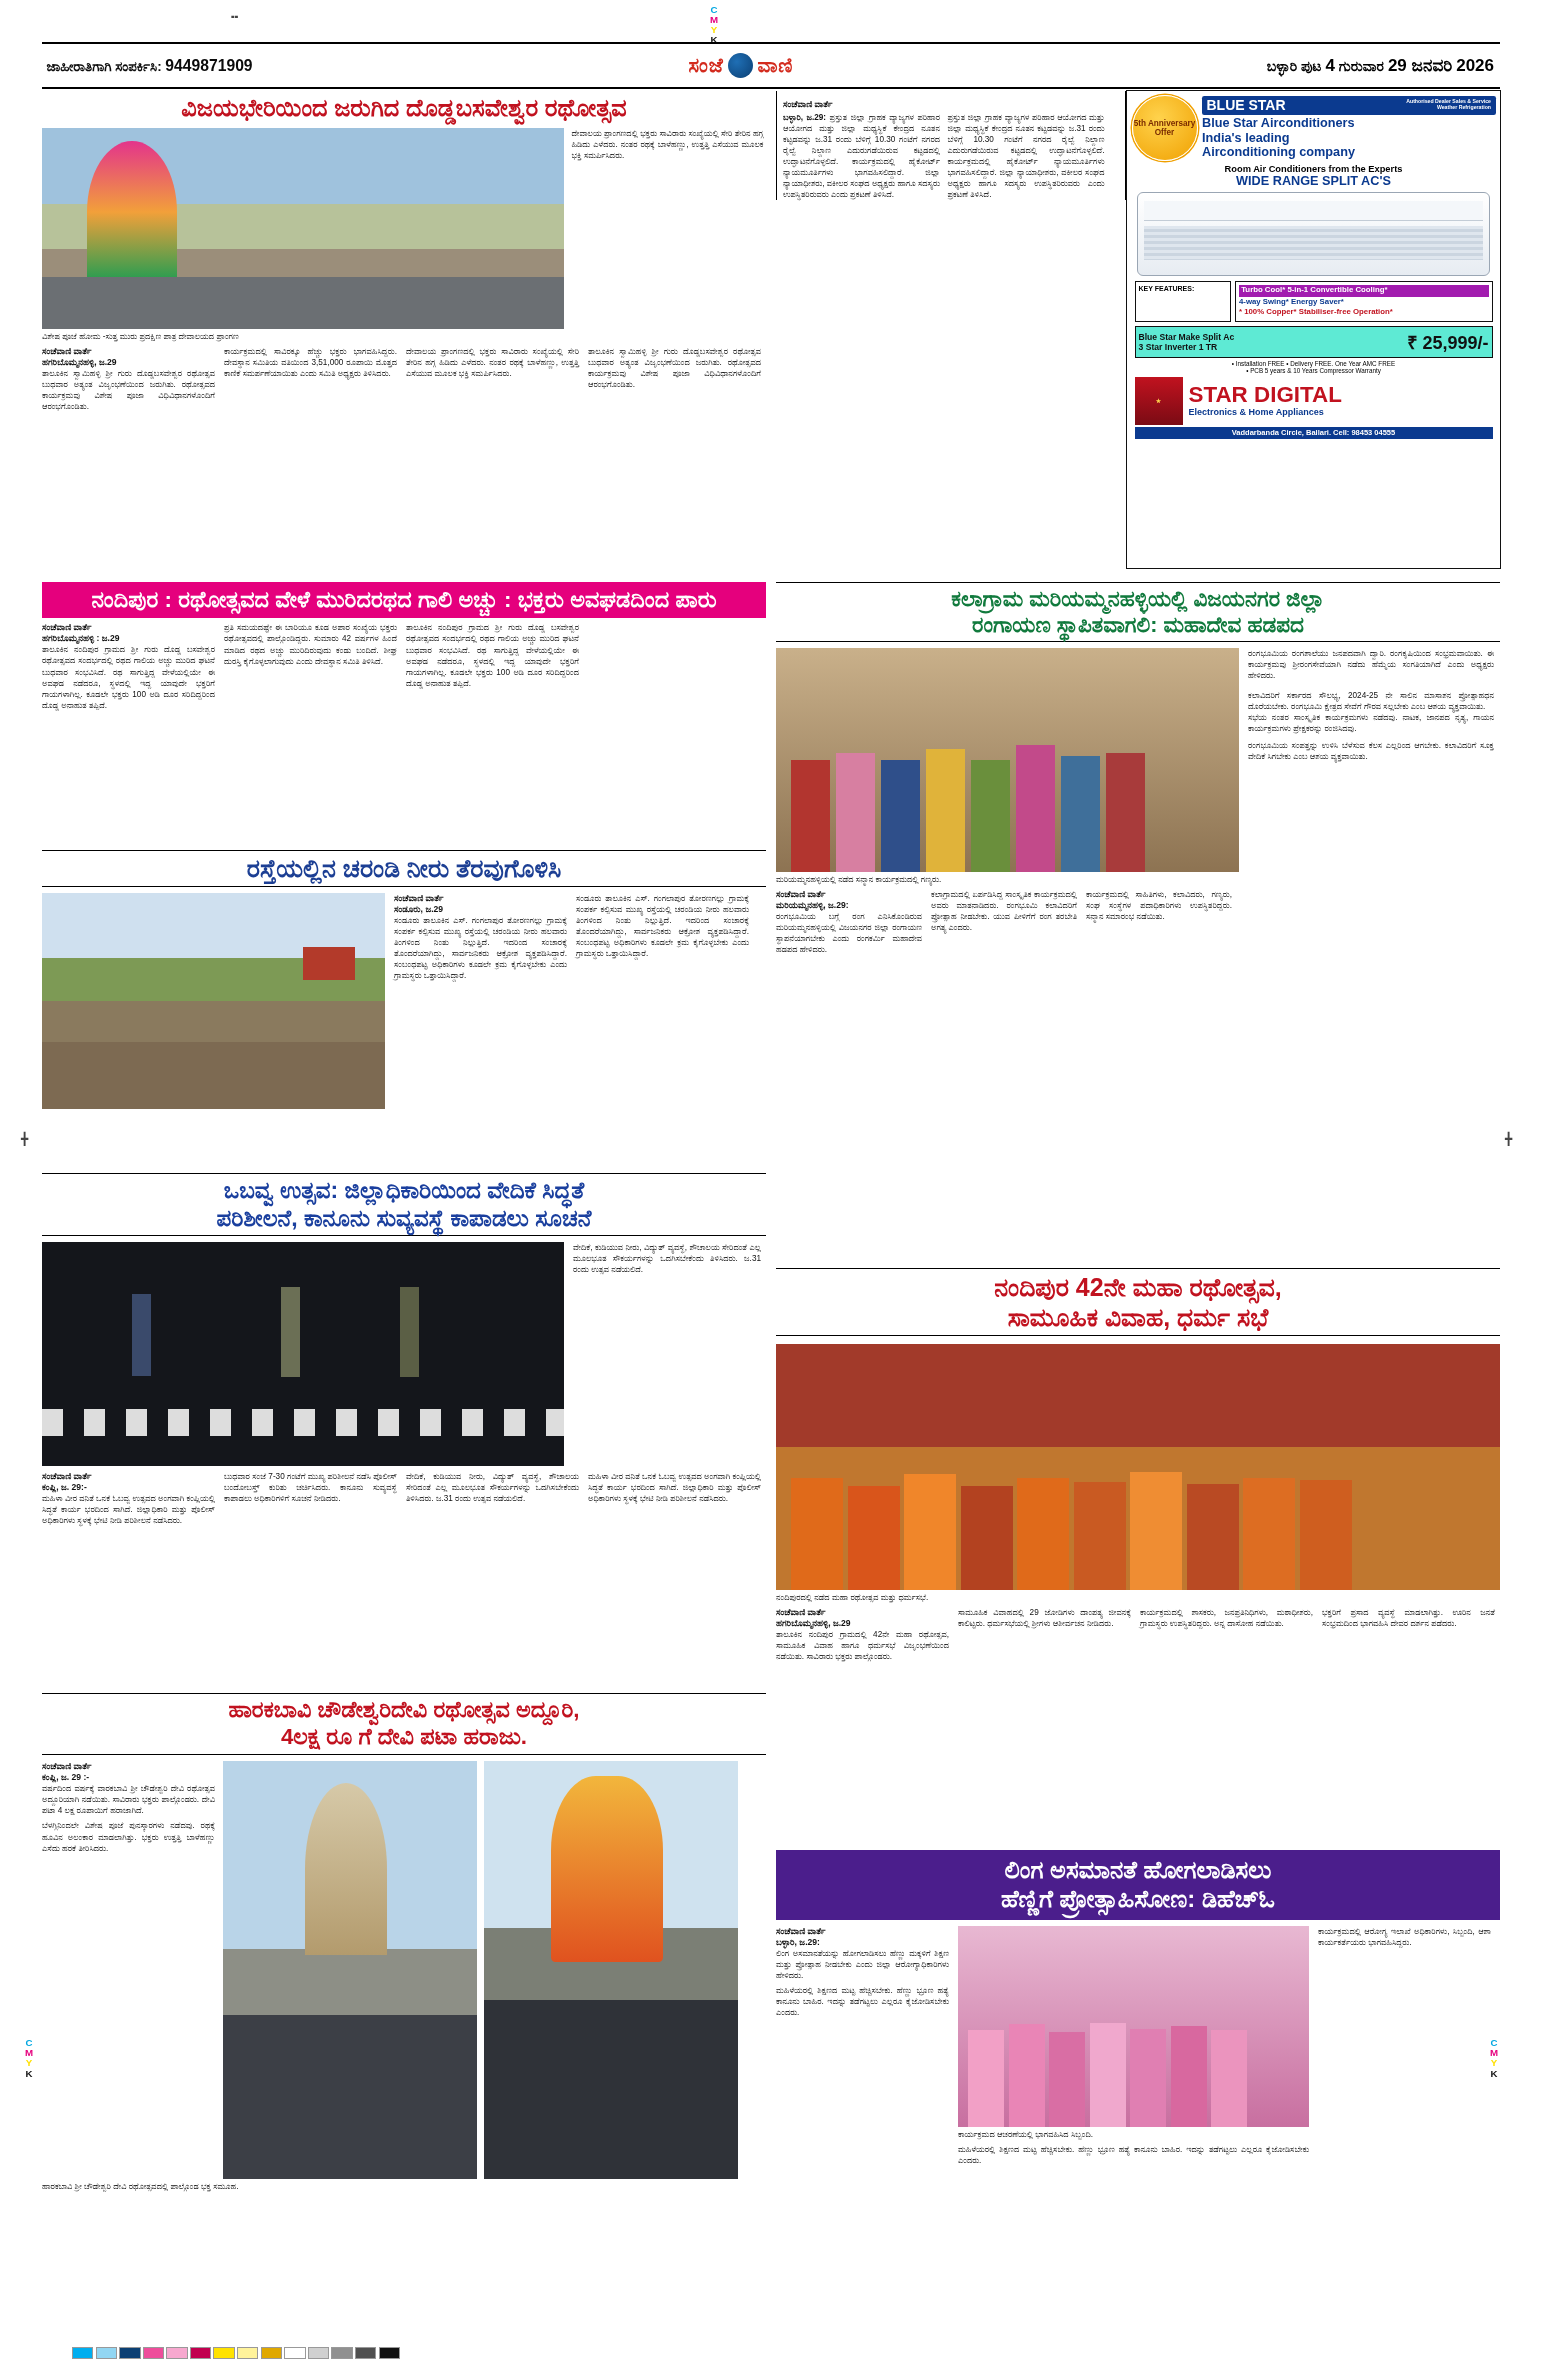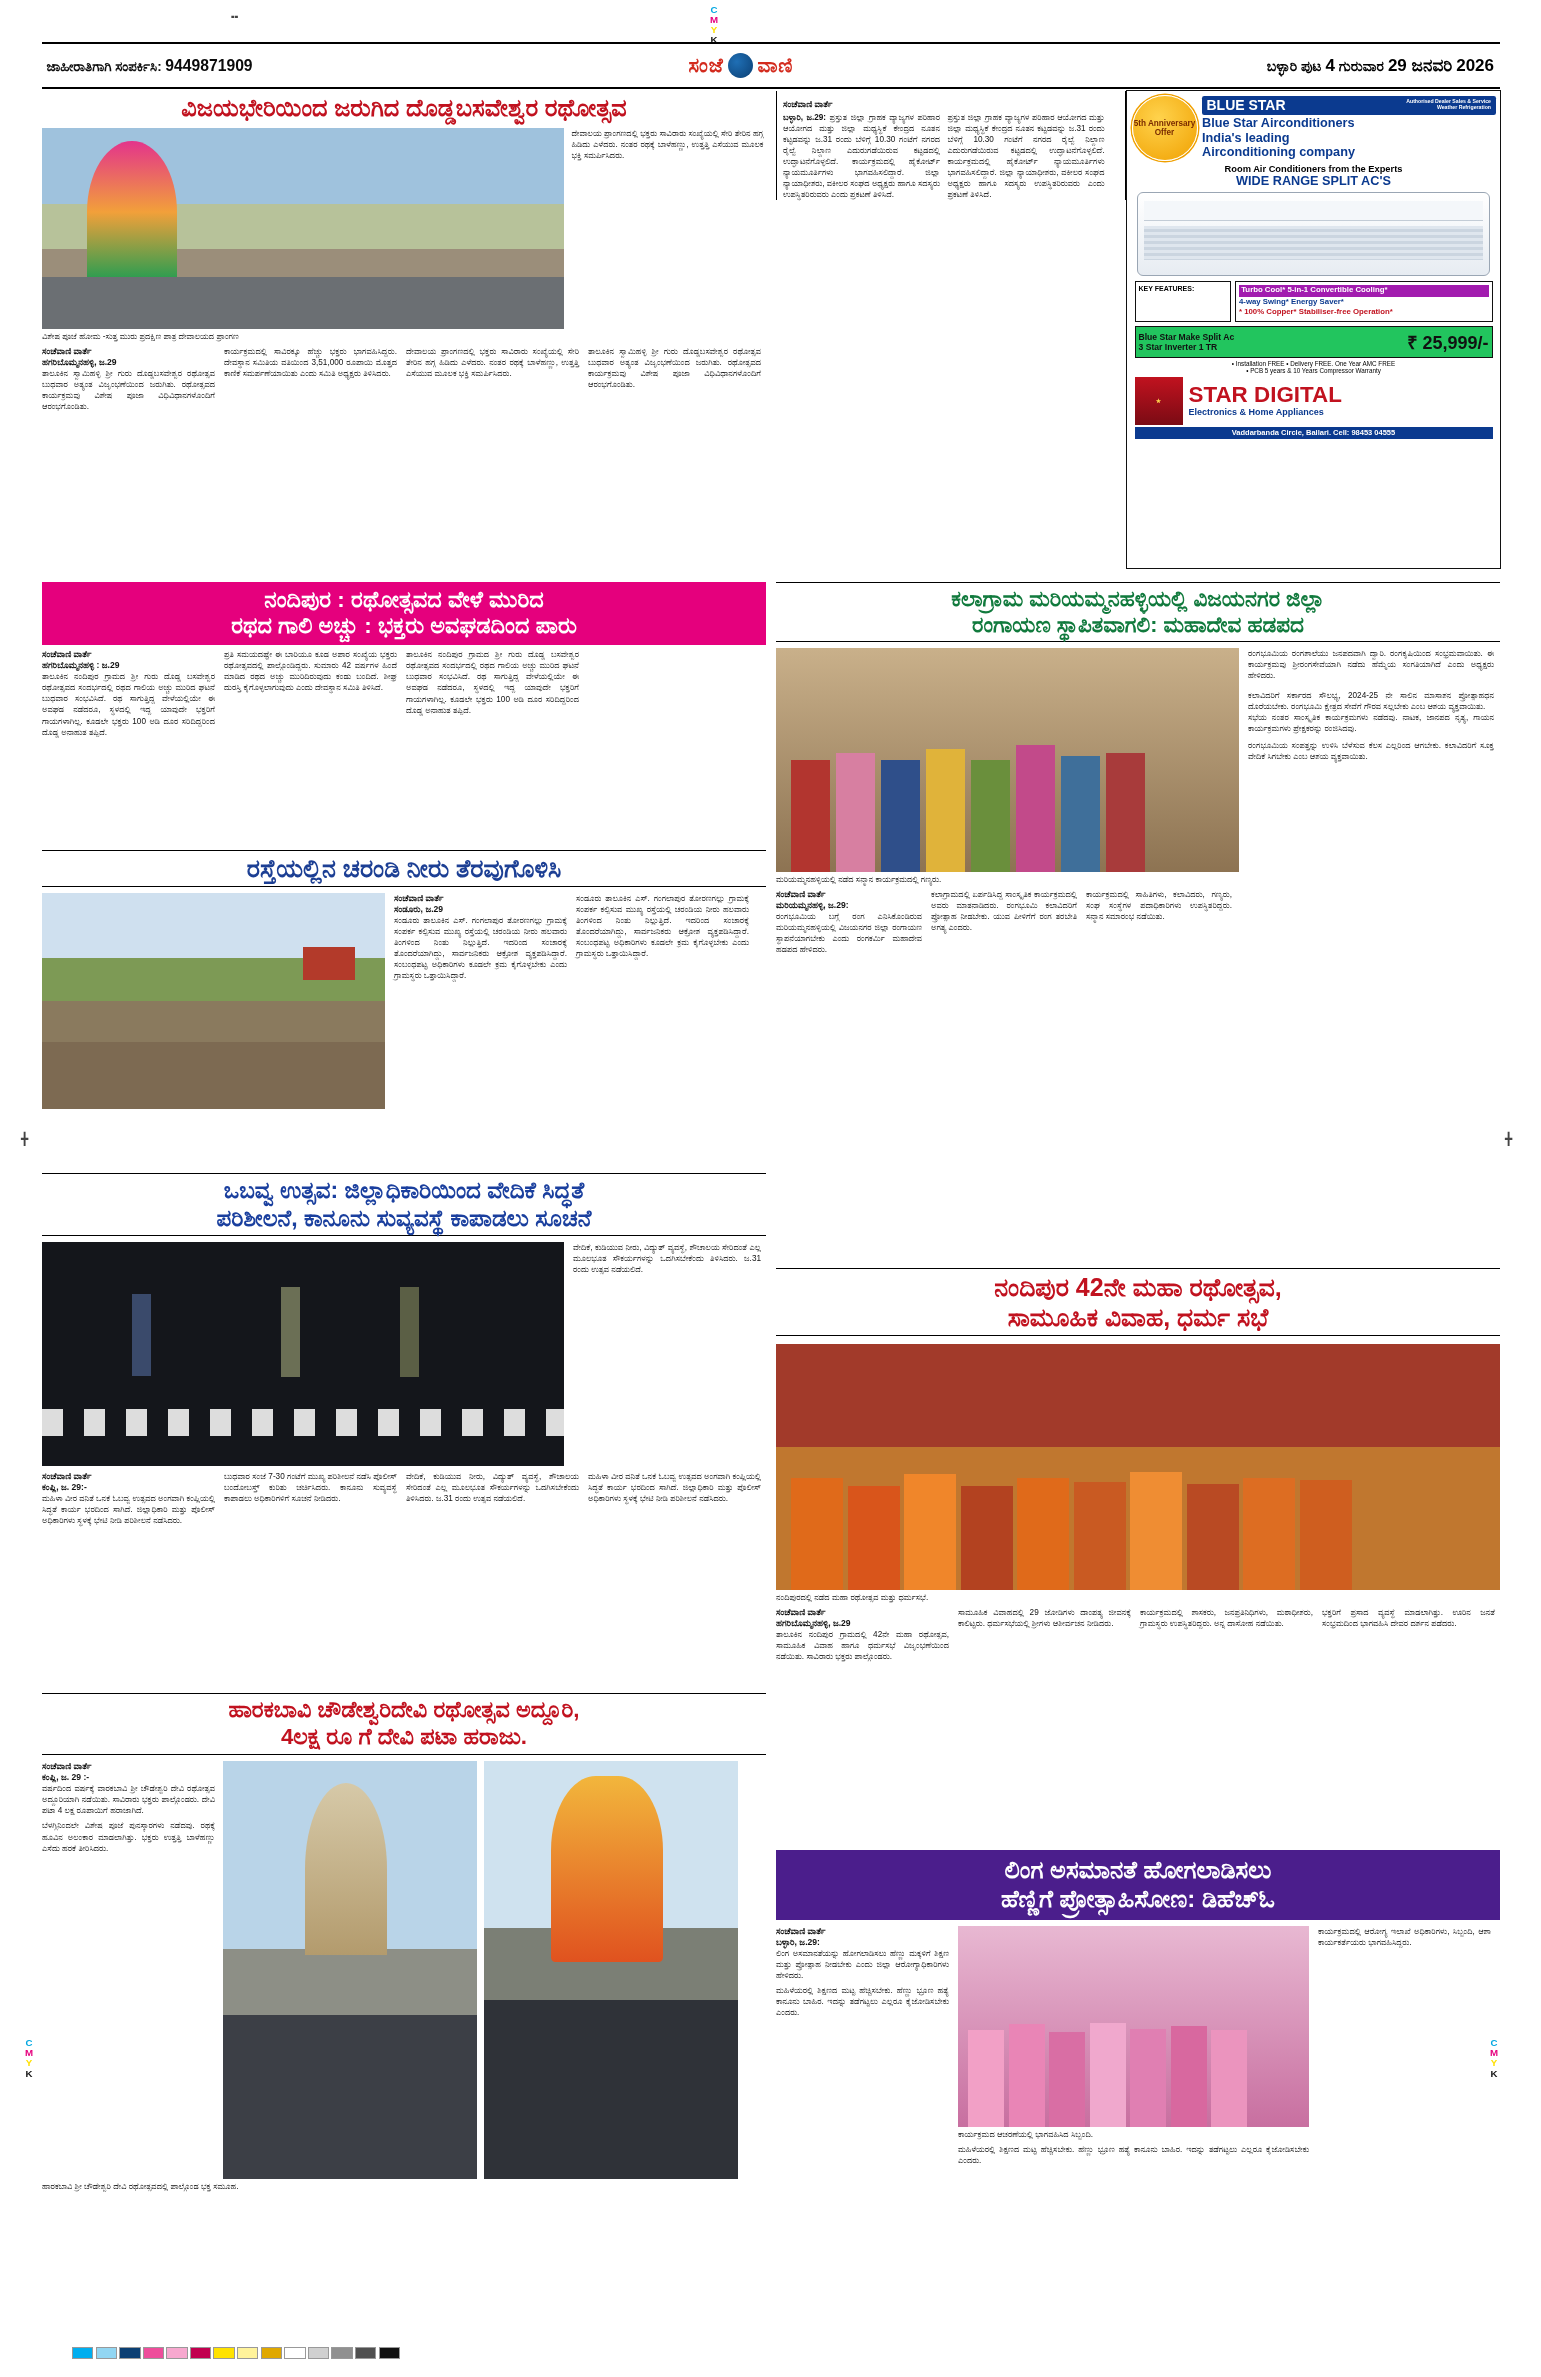--- a/index.html
+++ b/index.html
@@ -36,21 +36,21 @@
   .hl-green{color:#117a3d;}
   .banner{display:flex;align-items:center;justify-content:center;text-align:center;font-weight:bold;line-height:1.2;}
   .banner-magenta{background:#e5007d;color:#fff;}
   .banner-white-blue{color:#1a3f9e;}
   .banner-purple{background:#4b1e8c;color:#fff;}
 
   
   .ad{position:absolute;border:1.5px solid #111;background:#fff;}
   .star-badge{width:64px;height:64px;border-radius:50%;background:radial-gradient(circle at 40% 35%,#ffd34d,#f0a000);color:#7a2b00;font-size:8.2px;font-weight:bold;display:flex;align-items:center;justify-content:center;text-align:center;line-height:1.1;border:1.5px solid #fff;box-shadow:0 0 0 1.5px #f0a000;}
   .ac-unit{background:linear-gradient(#ffffff,#e7ecf2);border:0.7px solid #9aa6b4;border-radius:6px;}
-  .price-box{background:#22c55e;border:1.5px solid #111;text-align:center;font-weight:bold;color:#111;}
+  .price-box{background:#5eead4;border:1.5px solid #111;text-align:center;font-weight:bold;color:#111;}
   .key-box{border:0.7px solid #111;}
   .stardigital{color:#c1121f;font-weight:bold;}
 
   
   .colorstrip{position:absolute;left:72px;top:2347px;display:flex;gap:2.2px;}
   .colorstrip div{width:19.4px;height:10.4px;border:0.7px solid #999;}
 </style>
 </head>
 <body>
 
@@ -180,21 +180,21 @@
       <div style="width:48px;height:48px;background:linear-gradient(#c1121f,#7a0b14);color:#ffd34d;font-size:6px;font-weight:bold;display:flex;align-items:center;justify-content:center;text-align:center;white-space:pre-line;">★</div>
       <div style="flex:1;">
         <div class="stardigital" style="font-size:22.4px;line-height:1;">STAR DIGITAL</div>
         <div style="font-size:9px;font-weight:bold;color:#0b3a8f;">Electronics &amp; Home Appliances</div>
       </div>
     </div>
     <div style="background:#0b3a8f;color:#fff;font-size:7.5px;font-weight:bold;text-align:center;margin:2.2px 7.5px 0;padding:1.5px;">Vaddarbanda Circle, Ballari. Cell: 98453 04555</div>
   </div>
 
   <div style="position:absolute;left:42px;top:582px;width:724px;">
-    <div class="banner banner-magenta" style="font-size:22.4px;flex-direction:column;padding:4.5px 0;">
+    <div class="banner banner-magenta" style="font-size:22.4px;flex-direction:row;padding:4.5px 0;">
       <div>ನಂದಿಪುರ : ರಥೋತ್ಸವದ ವೇಳೆ ಮುರಿದ</div>
       <div>ರಥದ ಗಾಲಿ ಅಚ್ಚು : ಭಕ್ತರು ಅವಘಡದಿಂದ ಪಾರು</div>
     </div>
     <div style="display:flex;gap:9px;margin-top:4.5px;">
       <div style="width:173px;">
         <div class="byline">ಸಂಚೆವಾಣಿ ವಾರ್ತೆ</div>
         <div class="byline">ಹಗರಿಬೊಮ್ಮನಹಳ್ಳಿ : ಜ.29</div>
         <div class="tiny just">ತಾಲೂಕಿನ ನಂದಿಪುರ ಗ್ರಾಮದ ಶ್ರೀ ಗುರು ದೊಡ್ಡ ಬಸವೇಶ್ವರ ರಥೋತ್ಸವದ ಸಂದರ್ಭದಲ್ಲಿ ರಥದ ಗಾಲಿಯ ಅಚ್ಚು ಮುರಿದ ಘಟನೆ ಬುಧವಾರ ಸಂಭವಿಸಿದೆ. ರಥ ಸಾಗುತ್ತಿದ್ದ ವೇಳೆಯಲ್ಲಿಯೇ ಈ ಅವಘಡ ನಡೆದರೂ, ಸ್ಥಳದಲ್ಲಿ ಇದ್ದ ಯಾವುದೇ ಭಕ್ತರಿಗೆ ಗಾಯಗಳಾಗಿಲ್ಲ. ಕೂಡಲೇ ಭಕ್ತರು 100 ಅಡಿ ದೂರ ಸರಿದಿದ್ದರಿಂದ ದೊಡ್ಡ ಅನಾಹುತ ತಪ್ಪಿದೆ.</div>
       </div>
       <div style="width:173px;" class="tiny just">ಪ್ರತಿ ಸಮಯದಷ್ಟೇ ಈ ಬಾರಿಯೂ ಕೂಡ ಅಪಾರ ಸಂಖ್ಯೆಯ ಭಕ್ತರು ರಥೋತ್ಸವದಲ್ಲಿ ಪಾಲ್ಗೊಂಡಿದ್ದರು. ಸುಮಾರು 42 ವರ್ಷಗಳ ಹಿಂದೆ ಮಾಡಿದ ರಥದ ಅಚ್ಚು ಮುರಿದಿರುವುದು ಕಂಡು ಬಂದಿದೆ. ಶೀಘ್ರ ದುರಸ್ತಿ ಕೈಗೊಳ್ಳಲಾಗುವುದು ಎಂದು ದೇವಸ್ಥಾನ ಸಮಿತಿ ತಿಳಿಸಿದೆ.</div>

